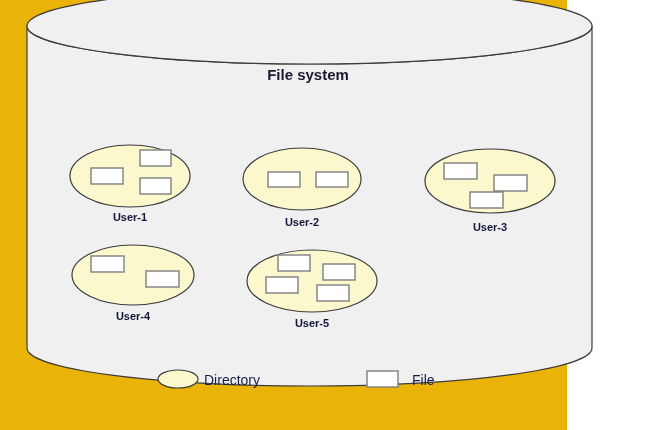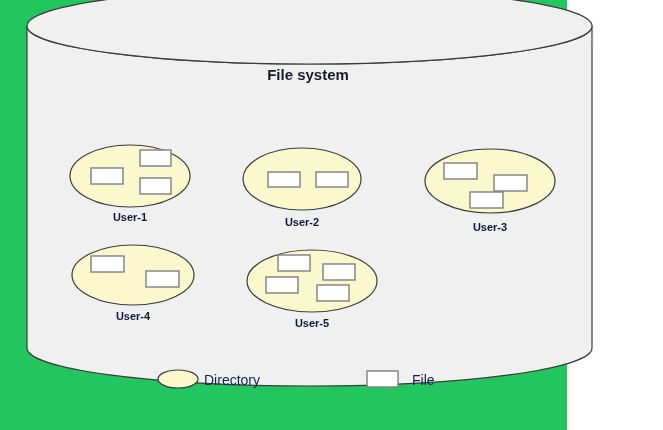--- a/index.html
+++ b/index.html
@@ -10,21 +10,21 @@
   body {
     width: 663px;
     height: 430px;
     font-family: "Liberation Sans", sans-serif;
     overflow: hidden;
   }
   #diagram-root {
     position: relative;
     width: 567px;
     height: 430px;
-    background: #22c55e;
+    background: #eab308;
   }
   svg.canvas {
     position: absolute;
     left: 0;
     top: 0;
     width: 663px;
     height: 430px;
   }
   .svg-title-text {
     font-family: "Liberation Sans", sans-serif;

